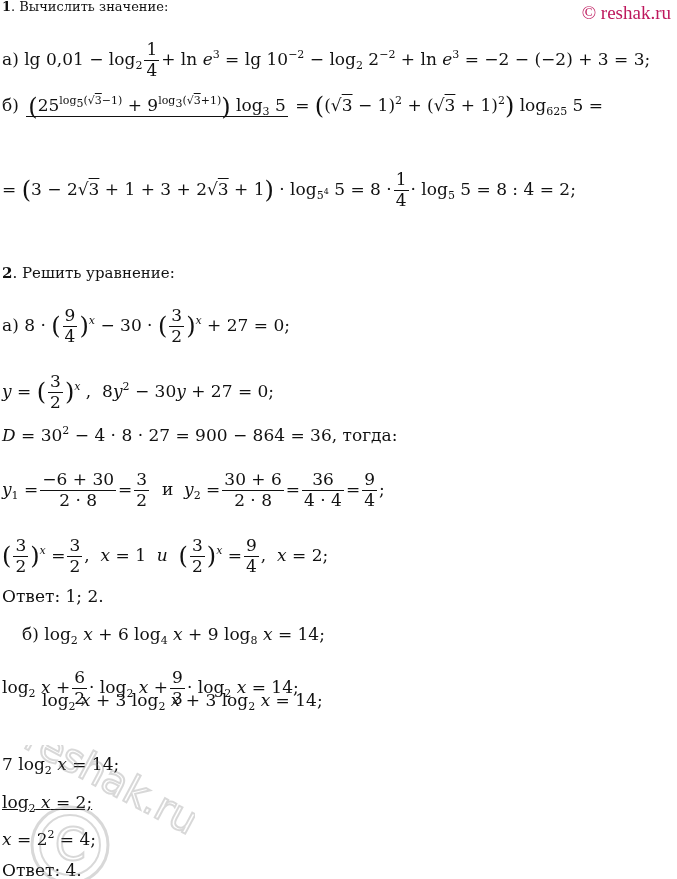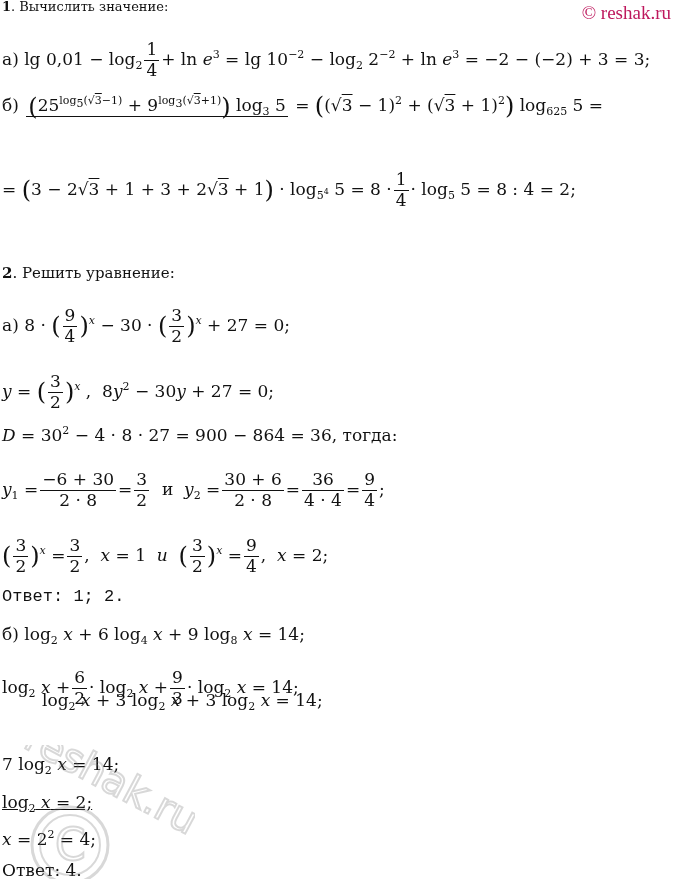--- a/index.html
+++ b/index.html
@@ -62,26 +62,26 @@
 </div>
 
 <div class="line m" style="top:470px;">
   <i class="v">y</i><sub>1</sub> =<span class="frac"><span class="num">−6 + 30</span><span>2 · 8</span></span>=<span class="frac"><span class="num">3</span><span>2</span></span>&nbsp; и &nbsp;<i class="v">y</i><sub>2</sub> =<span class="frac"><span class="num">30 + 6</span><span>2 · 8</span></span>=<span class="frac"><span class="num">36</span><span>4 · 4</span></span>=<span class="frac"><span class="num">9</span><span>4</span></span>;
 </div>
 
 <div class="line m" style="top:536px;">
   <span class="big">(</span><span class="frac"><span class="num">3</span><span>2</span></span><span class="big">)</span><sup><i class="v">x</i></sup> =<span class="frac"><span class="num">3</span><span>2</span></span>,&nbsp; <i class="v">x</i> = 1 &nbsp;<i>и</i>&nbsp; <span class="big">(</span><span class="frac"><span class="num">3</span><span>2</span></span><span class="big">)</span><sup><i class="v">x</i></sup> =<span class="frac"><span class="num">9</span><span>4</span></span>,&nbsp; <i class="v">x</i> = 2;
 </div>
 
-<div class="line m" style="top:588px;font-family:Liberation Mono, monospace;">
+<div class="line m" style="top:588px;">
   <span>Ответ:</span>
   <span>1; 2.</span>
 </div>
 
-<div class="line m" style="top:626px;">
+<div class="line m" style="top:626px;margin-left:20px;">
   <span>б)</span>
   log<sub>2</sub> <i class="v">x</i> + 6 log<sub>4</sub> <i class="v">x</i> + 9 log<sub>8</sub> <i class="v">x</i> = 14;
 </div>
 
 <div class="line m" style="top:668px;">
   log<sub>2</sub> <i class="v">x</i> +<span class="frac"><span class="num">6</span><span>2</span></span>· log<sub>2</sub> <i class="v">x</i> +<span class="frac"><span class="num">9</span><span>3</span></span>· log<sub>2</sub> <i class="v">x</i> = 14;
 </div>
 
 <div class="line m" style="top:692px;margin-left:40px;">
   log<sub>2</sub> <i class="v">x</i> + 3 log<sub>2</sub> <i class="v">x</i> + 3 log<sub>2</sub> <i class="v">x</i> = 14;

